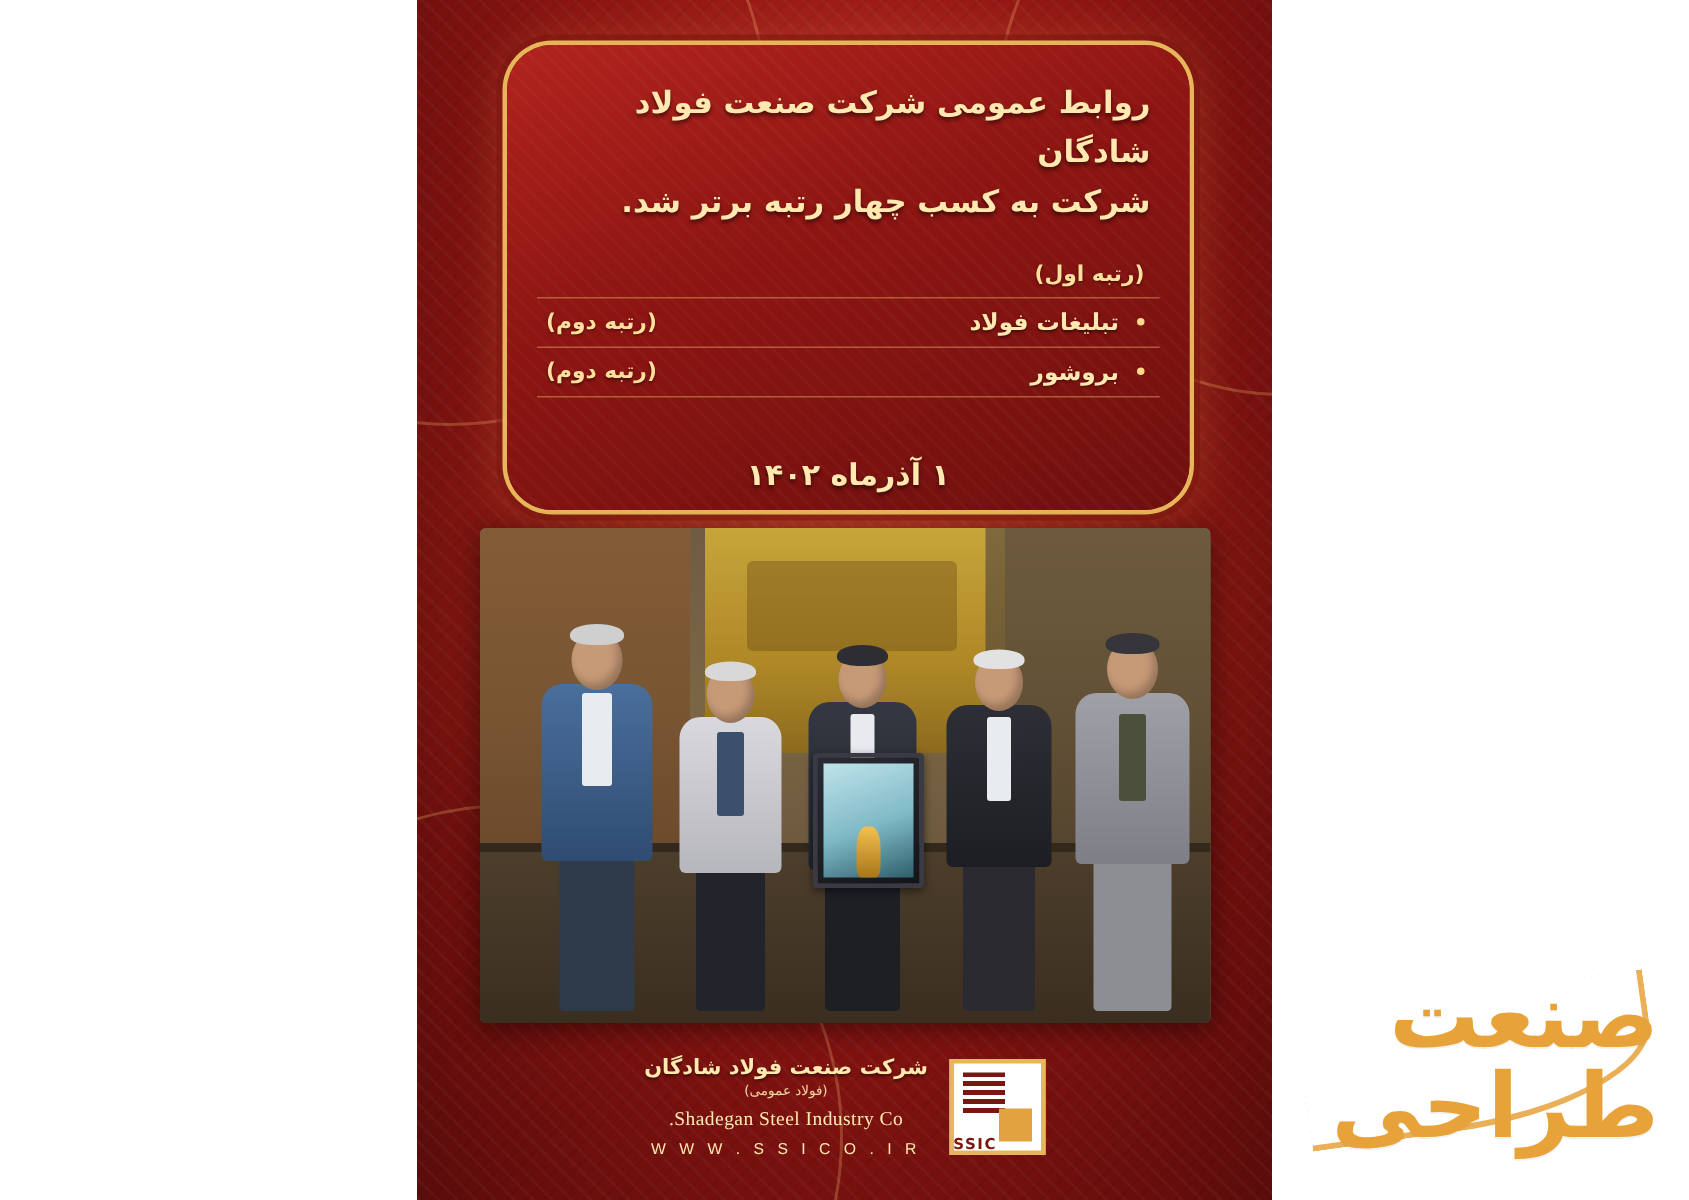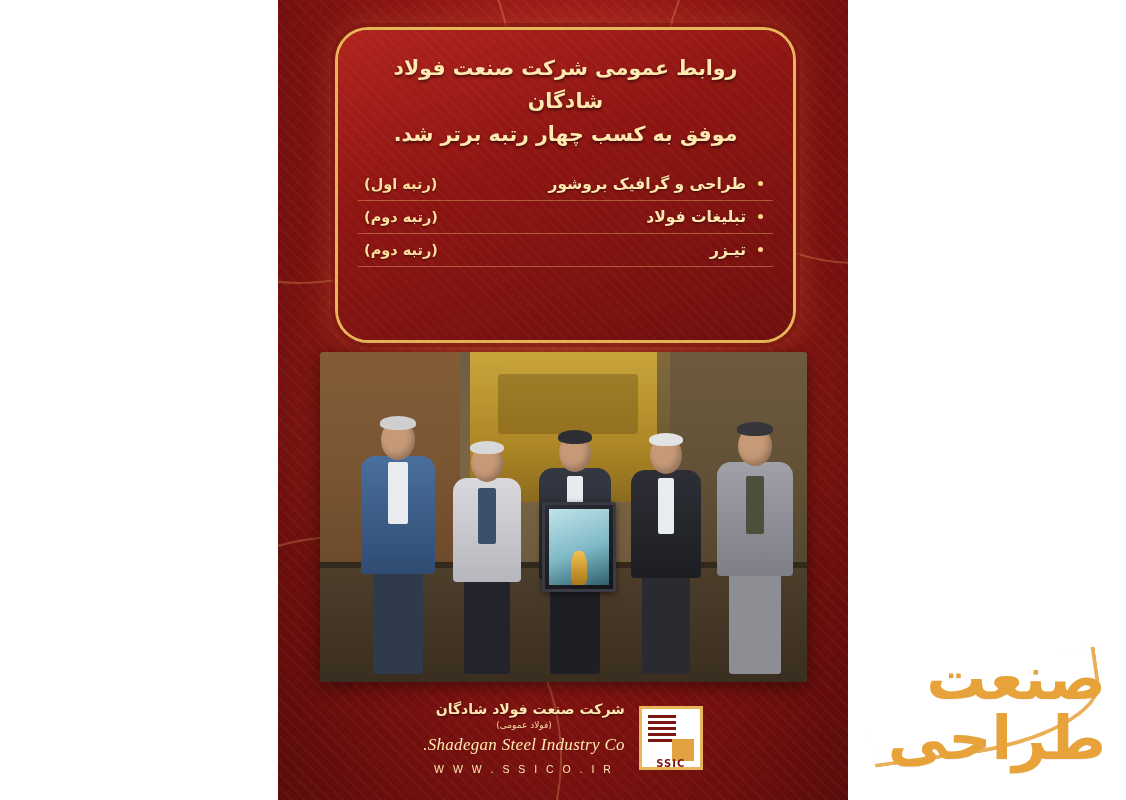--- a/index.html
+++ b/index.html
@@ -72,21 +72,21 @@
   #card .cardtex {
     position: absolute; inset: 0;
     background-image: repeating-linear-gradient(45deg, rgba(255,255,255,0.028) 0 2px, rgba(0,0,0,0) 2px 8px);
   }
 
   .headline {
     position: relative;
     margin: 0;
     padding: 22px 26px 6px 26px;
     color: #ffe9b0;
-    text-align: center;
+    text-align: right;
     direction: rtl;
     font-weight: bold;
     font-size: 20.5px;
     line-height: 1.62;
     text-shadow: 0 2px 3px rgba(0,0,0,0.55);
     letter-spacing: -0.2px;
   }
   .headline .l2 { display: block; }
   .headline .l3 { display: block; }
 
@@ -252,35 +252,35 @@
     background: repeating-linear-gradient(180deg, #7a1512 0 3px, #ffffff 3px 6px);
   }
   .logo-mark .sq2 {
     position: absolute;
     right: 6px; bottom: 6px; width: 22px; height: 22px;
     background: #e1a23f;
   }
   .logo-mark .ssic {
     position: absolute;
     left: 0; right: 0; bottom: -2px;
-    text-align: center;
+    text-align: left;
     font-size: 10px;
     font-weight: bold;
     color: #7a1512;
     letter-spacing: 1px;
     margin-top: 12px;
   }
   .logo-text {
     text-align: center;
     color: #ffe9b0;
     line-height: 1.35;
   }
-  .logo-fa { font-size: 14px; font-weight: bold; text-shadow: 0 1px 2px rgba(0,0,0,.5); text-align: right; }
+  .logo-fa { font-size: 14px; font-weight: bold; text-shadow: 0 1px 2px rgba(0,0,0,.5); }
   .logo-fa-sub { font-size: 9px; opacity: .9; }
-  .logo-en { font-size: 17px; letter-spacing: .3px; margin-top: 3px; font-family: "Liberation Serif", serif; font-style: italic; }
+  .logo-en { font-size: 13px; letter-spacing: .3px; margin-top: 3px; font-family: "Liberation Serif", serif; }
   .logo-url {
     font-size: 10.5px;
     letter-spacing: 3px;
     margin-top: 5px;
     font-family: "Liberation Sans", sans-serif;
   }
 
   
   #watermark {
     position: absolute;
@@ -322,51 +322,48 @@
   <div class="glow"></div>
   <div class="arc a1"></div>
   <div class="arc a2"></div>
   <div class="arc a3"></div>
 
   <div id="card">
     <div class="cardtex"></div>
 
     <h1 class="headline">
       <span class="l1">روابط عمومی شرکت صنعت فولاد شادگان</span>
-      <span class="l3">موفق به کسب چهار رتبه برتر شد.</span>
+      <span class="l3">شرکت به کسب چهار رتبه برتر شد.</span>
     </h1>
 
     <ul class="awards">
       <li>
-        <span class="aw-name">
-          <span class="bullet"></span>
-          <span>طراحی و گرافیک بروشور</span>
-        </span>
         <span class="aw-rank">(رتبه اول)</span>
       </li>
       <li>
         <span class="aw-name">
           <span class="bullet"></span>
           <span>تبلیغات فولاد</span>
         </span>
         <span class="aw-rank">(رتبه دوم)</span>
       </li>
       <li>
         <span class="aw-name">
           <span class="bullet"></span>
-          <span>تیـزر</span>
+          <span>بروشور</span>
         </span>
         <span class="aw-rank">(رتبه دوم)</span>
       </li>
       <li>
         
         
       </li>
     </ul>
 
+    <div class="award-date">۱ آذرماه ۱۴۰۲</div>
   </div>
 
   <div id="photo" title="group photo">
     <div class="wall"></div>
     <div class="panelL"></div>
     <div class="banner"></div>
     <div class="panelR"></div>
     <div class="stage"></div>
 
     <div class="person" style="left:36px; width:84px; height:300px;">

